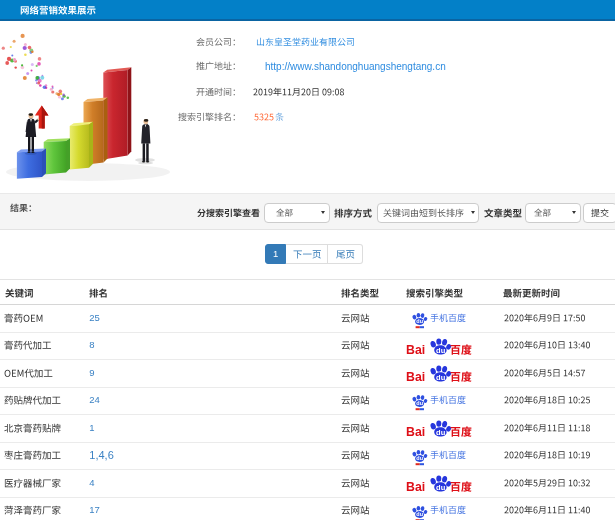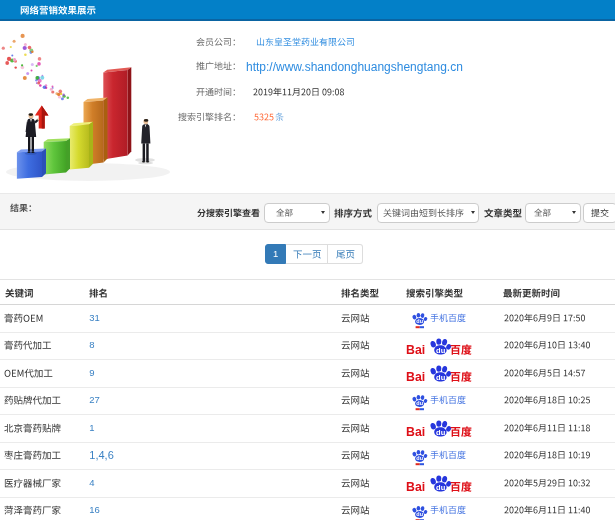--- a/index.html
+++ b/index.html
@@ -317,21 +317,21 @@
       <use href="#g30" x="3000"></use>
       <use href="#g31" x="4000"></use>
       <use href="#g32" x="5000"></use>
       <use href="#g33" x="6000"></use>
       <use href="#g34" x="7000"></use>
       <use href="#g35" x="8000"></use>
       <use href="#g10" x="9000"></use>
       <use href="#g11" x="10000"></use>
     </g>
   </svg>
-<div style="position:absolute;left:246px;top:61.8px;font-size:12px;line-height:10px;color:#2e8ce0">http://www.shandonghuangshengtang.cn</div>
+<div style="position:absolute;left:265px;top:61.8px;font-size:10px;line-height:10px;color:#2e8ce0">http://www.shandonghuangshengtang.cn</div>
 <svg class="tp" style="left:253.4px;top:86.9px" width="91.5" height="11.3">
     <g transform="translate(0,8.28) scale(0.00900)" fill="#333">
       <use href="#g36" x="0"></use>
       <use href="#g37" x="555"></use>
       <use href="#g38" x="1110"></use>
       <use href="#g39" x="1665"></use>
       <use href="#g40" x="2220"></use>
       <use href="#g38" x="3220"></use>
       <use href="#g38" x="3775"></use>
       <use href="#g41" x="4330"></use>
@@ -500,21 +500,21 @@
   </svg>
 <svg class="tp" style="left:3.5px;top:312.6px" width="39.4" height="12.0">
     <g transform="translate(0,8.74) scale(0.00950)" fill="#333">
       <use href="#g91" x="0"></use>
       <use href="#g32" x="1000"></use>
       <use href="#g92" x="2000"></use>
       <use href="#g93" x="2742"></use>
       <use href="#g94" x="3331"></use>
     </g>
   </svg>
-<div style="position:absolute;left:89.3px;top:312.8px;font-size:9.5px;line-height:10px;color:#3b82c4">31</div>
+<div style="position:absolute;left:89.3px;top:312.8px;font-size:9.5px;line-height:10px;color:#3b82c4">25</div>
 <svg class="tp" style="left:340.5px;top:312.6px" width="28.5" height="12.0">
     <g transform="translate(0,8.74) scale(0.00950)" fill="#333">
       <use href="#g95" x="0"></use>
       <use href="#g96" x="1000"></use>
       <use href="#g97" x="2000"></use>
     </g>
   </svg>
 <svg class="tp" style="left:411px;top:312.0px" width="18" height="17" viewBox="0 0 18 17">
     <g fill="#2f50e0">
       <ellipse cx="3.4" cy="5.2" rx="1.9" ry="2.4" transform="rotate(-18 3.4 5.2)"></ellipse>
@@ -658,21 +658,21 @@
 <svg class="tp" style="left:3.5px;top:395.0px" width="57.0" height="12.0">
     <g transform="translate(0,8.74) scale(0.00950)" fill="#333">
       <use href="#g32" x="0"></use>
       <use href="#g110" x="1000"></use>
       <use href="#g111" x="2000"></use>
       <use href="#g104" x="3000"></use>
       <use href="#g105" x="4000"></use>
       <use href="#g106" x="5000"></use>
     </g>
   </svg>
-<div style="position:absolute;left:89.3px;top:395.2px;font-size:9.5px;line-height:10px;color:#3b82c4">27</div>
+<div style="position:absolute;left:89.3px;top:395.2px;font-size:9.5px;line-height:10px;color:#3b82c4">24</div>
 <svg class="tp" style="left:340.5px;top:395.0px" width="28.5" height="12.0">
     <g transform="translate(0,8.74) scale(0.00950)" fill="#333">
       <use href="#g95" x="0"></use>
       <use href="#g96" x="1000"></use>
       <use href="#g97" x="2000"></use>
     </g>
   </svg>
 <svg class="tp" style="left:411px;top:394.4px" width="18" height="17" viewBox="0 0 18 17">
     <g fill="#2f50e0">
       <ellipse cx="3.4" cy="5.2" rx="1.9" ry="2.4" transform="rotate(-18 3.4 5.2)"></ellipse>
@@ -876,21 +876,21 @@
 <svg class="tp" style="left:3.5px;top:505.1px" width="57.0" height="12.0">
     <g transform="translate(0,8.74) scale(0.00950)" fill="#333">
       <use href="#g122" x="0"></use>
       <use href="#g123" x="1000"></use>
       <use href="#g91" x="2000"></use>
       <use href="#g32" x="3000"></use>
       <use href="#g120" x="4000"></use>
       <use href="#g121" x="5000"></use>
     </g>
   </svg>
-<div style="position:absolute;left:89.3px;top:505.3px;font-size:9.5px;line-height:10px;color:#3b82c4">16</div>
+<div style="position:absolute;left:89.3px;top:505.3px;font-size:9.5px;line-height:10px;color:#3b82c4">17</div>
 <svg class="tp" style="left:340.5px;top:505.1px" width="28.5" height="12.0">
     <g transform="translate(0,8.74) scale(0.00950)" fill="#333">
       <use href="#g95" x="0"></use>
       <use href="#g96" x="1000"></use>
       <use href="#g97" x="2000"></use>
     </g>
   </svg>
 <svg class="tp" style="left:411px;top:504.5px" width="18" height="17" viewBox="0 0 18 17">
     <g fill="#2f50e0">
       <ellipse cx="3.4" cy="5.2" rx="1.9" ry="2.4" transform="rotate(-18 3.4 5.2)"></ellipse>

